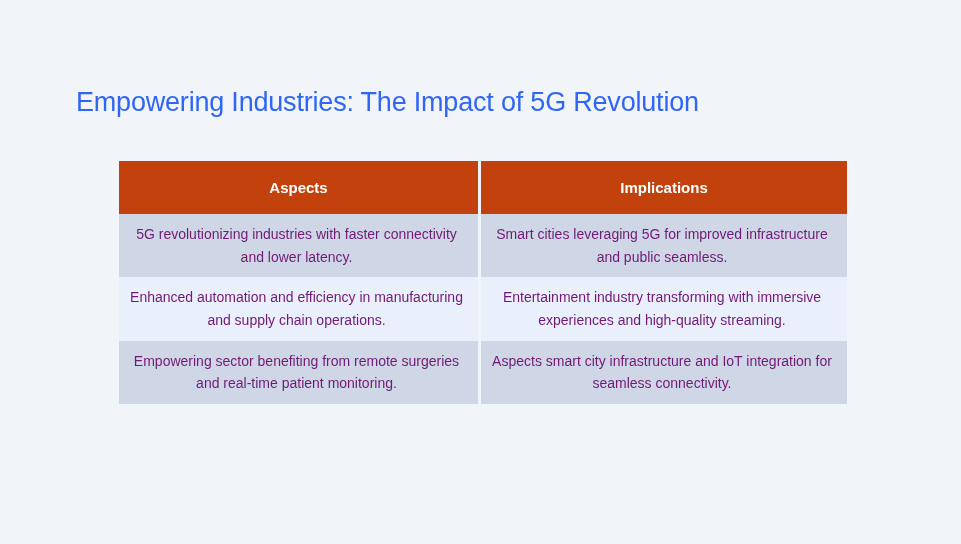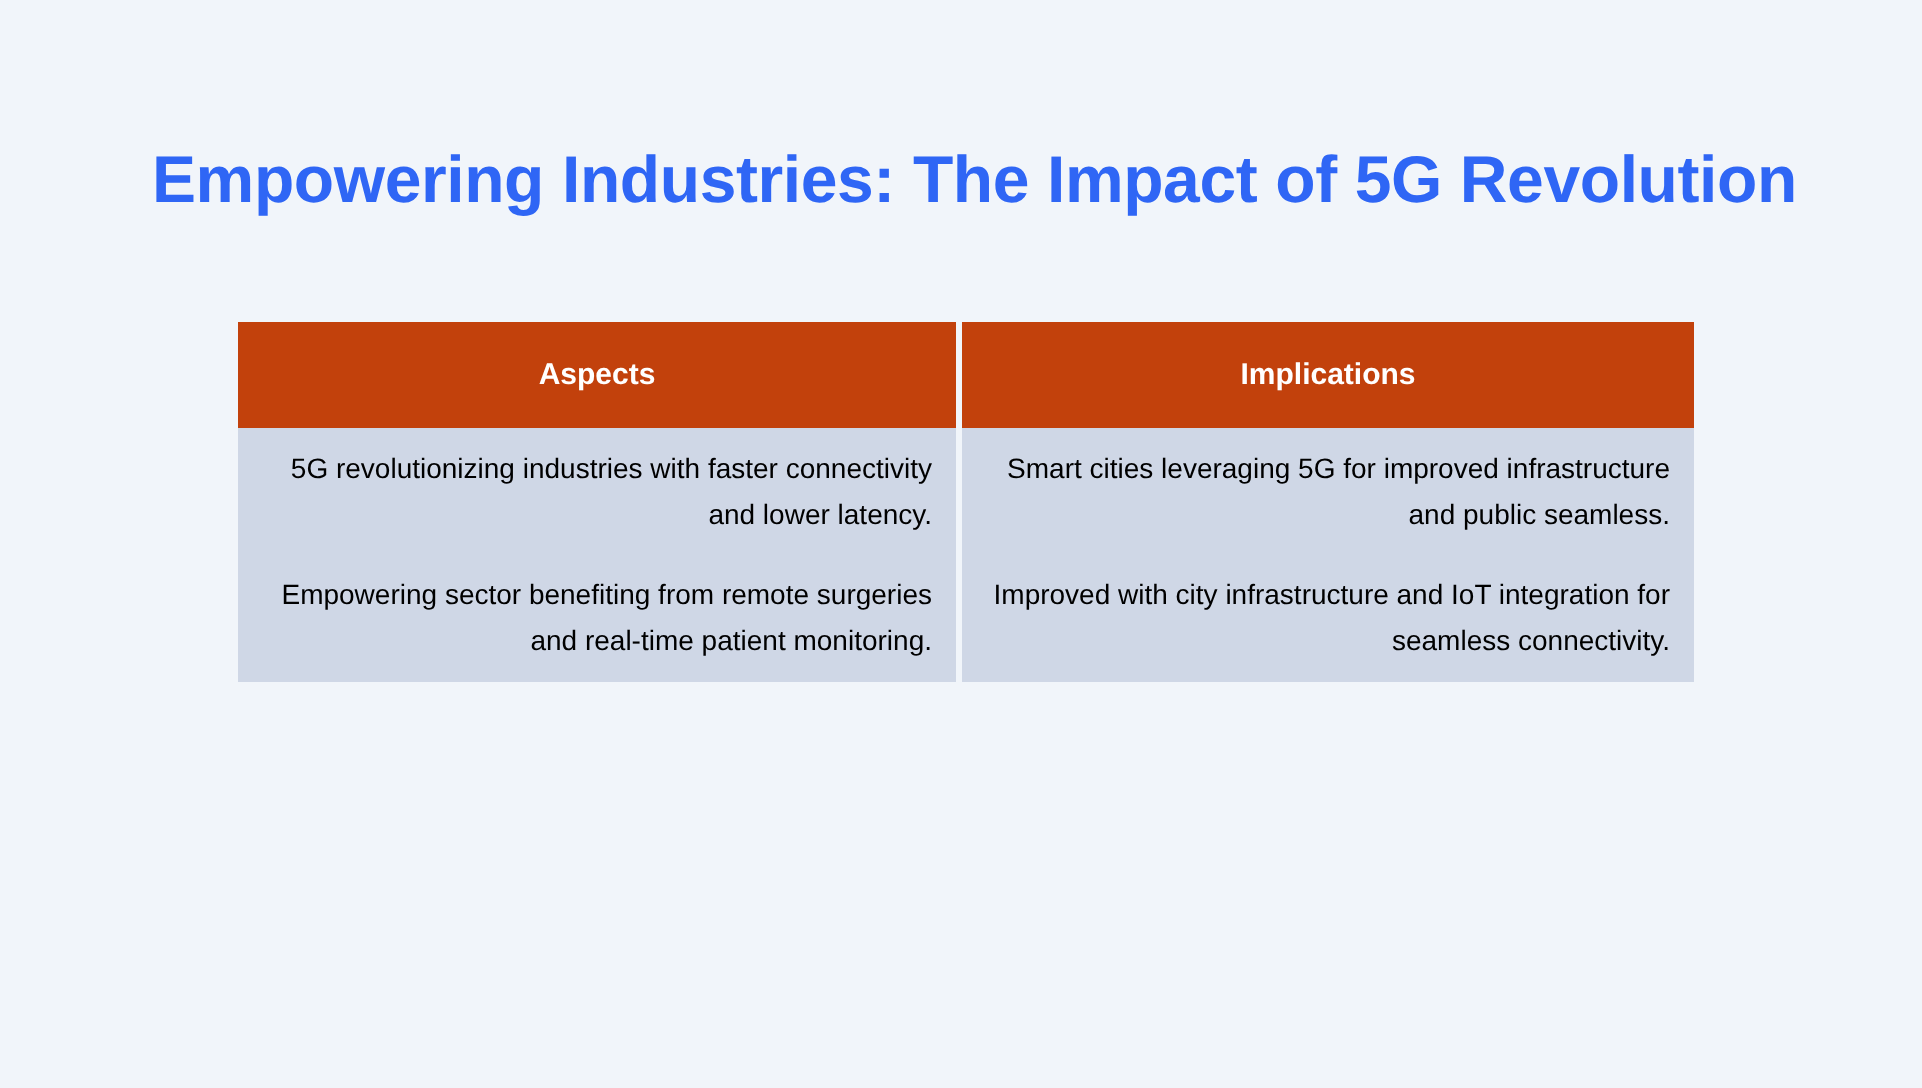--- a/index.html
+++ b/index.html
@@ -15,23 +15,23 @@
   }
   .slide {
     position: relative;
     width: 961px;
     height: 544px;
     box-sizing: border-box;
   }
   .slide-title {
     position: absolute;
     left: 76px;
-    top: 70px;
-    font-size: 33px;
-    font-weight: bold;
+    top: 86px;
+    font-size: 27px;
+    font-weight: normal;
     color: #2F66F5;
     letter-spacing: -0.2px;
     white-space: nowrap;
     line-height: 1.2;
   }
   .table-wrap {
     position: absolute;
     left: 119px;
     top: 161px;
     width: 728px;
@@ -57,23 +57,23 @@
     box-sizing: border-box;
     border-right: 3px solid #F1F5FA;
   }
   .data-table thead th:last-child {
     border-right: none;
     text-align: center;
   }
 
   .data-table tbody td {
     font-size: 14px;
-    color: #000000;
+    color: #701a75;
     line-height: 1.62;
-    text-align: right;
+    text-align: center;
     vertical-align: top;
     padding: 9px 12px 9px 8px;
     box-sizing: border-box;
     border-right: 3px solid #F1F5FA;
   }
   .data-table tbody td:last-child {
     border-right: none;
   }
   .data-table tbody tr.row-odd td {
     background: #CFD7E6;
@@ -99,21 +99,25 @@
         <tr>
           <th>Aspects</th>
           <th>Implications</th>
         </tr>
       </thead>
       <tbody>
         <tr class="row-odd">
           <td>5G revolutionizing industries with faster connectivity and lower latency.</td>
           <td>Smart cities leveraging 5G for improved infrastructure and public seamless.</td>
         </tr>
+        <tr class="row-even">
+          <td>Enhanced automation and efficiency in manufacturing and supply chain operations.</td>
+          <td>Entertainment industry transforming with immersive experiences and high-quality streaming.</td>
+        </tr>
         <tr class="row-odd">
           <td>Empowering sector benefiting from remote surgeries and real-time patient monitoring.</td>
-          <td>Improved with city infrastructure and IoT integration for seamless connectivity.</td>
+          <td>Aspects smart city infrastructure and IoT integration for seamless connectivity.</td>
         </tr>
       </tbody>
     </table>
   </div>
 
 </div>
 
 </body></html>

